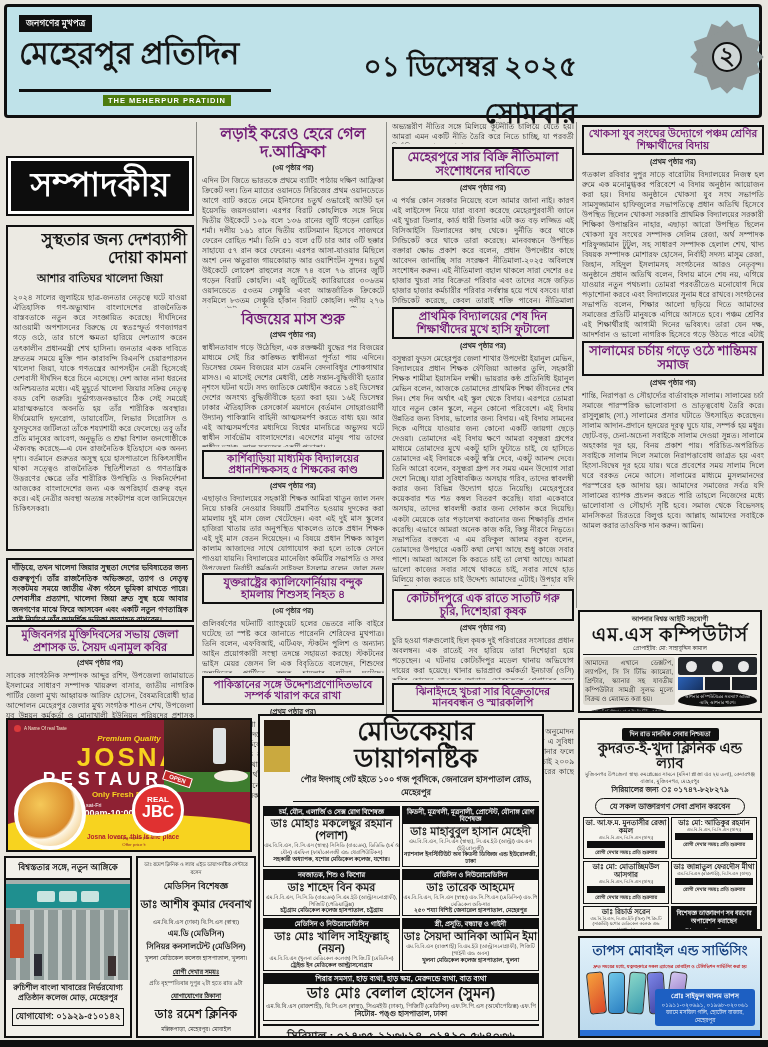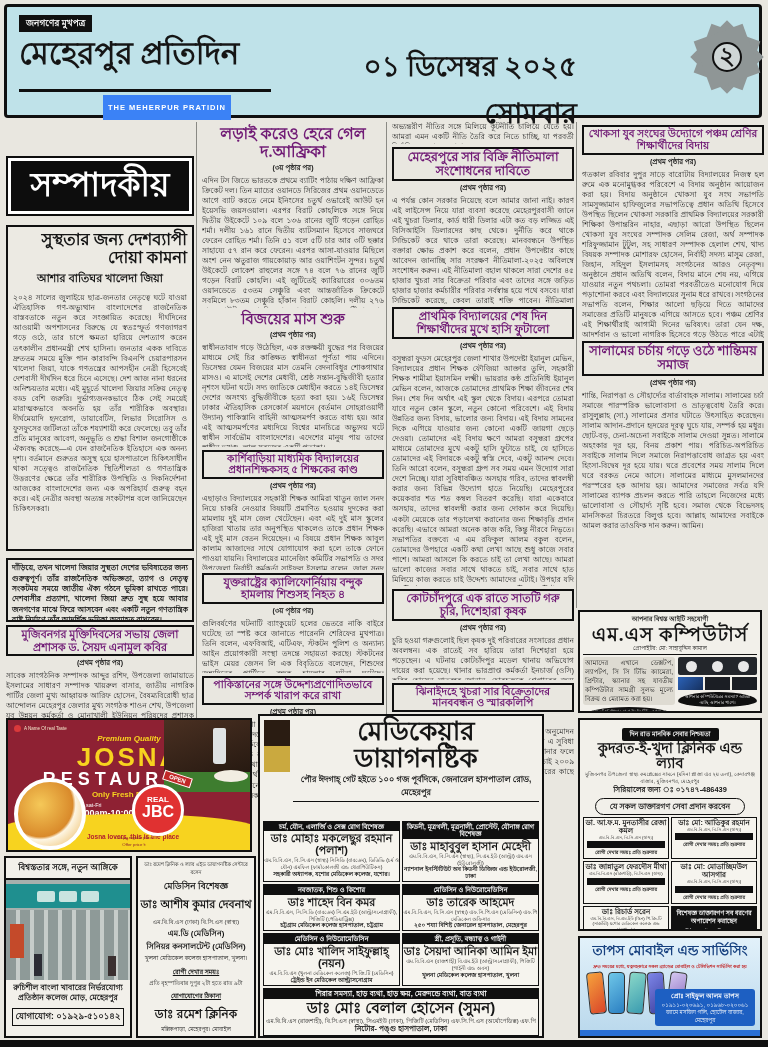--- a/index.html
+++ b/index.html
@@ -5,21 +5,21 @@
   *{margin:0;padding:0;box-sizing:border-box}
   html,body{background:#9a9a94}
   body{font-family:"Liberation Sans",sans-serif;color:#151515}
   .page{position:relative;width:768px;height:1047px;margin:0 auto;background:#e9e7e0;overflow:hidden}
   .abs{position:absolute}
 
   
   .masthead{left:4px;top:4px;width:758px;height:114px;background:#bfe2e9;border:3px solid #101010;border-radius:4px}
   .mh-tag{position:absolute;left:12px;top:8px;background:#101010;color:#fff;font-size:9px;font-weight:bold;padding:1px 7px}
   .mh-title{position:absolute;left:12px;top:22px;width:252px;font-family:"Liberation Serif",serif;font-size:31px;font-weight:900;border-bottom:3px solid #101010;padding-bottom:8px}
-  .mh-sub{position:absolute;left:96px;top:88px;background:#3b82f6;color:#fff;font-size:7.5px;font-weight:bold;letter-spacing:1px;padding:8px 5px}
+  .mh-sub{position:absolute;left:96px;top:88px;background:#4d7c0f;color:#fff;font-size:7.5px;font-weight:bold;letter-spacing:1px;padding:1px 5px}
   .mh-date{position:absolute;left:290px;top:38px;width:280px;text-align:right;font-family:"Liberation Serif",serif;font-size:28px;font-weight:900}
   .star{position:absolute;left:688px;top:18px;width:64px;height:64px}
   .star i{position:absolute;inset:6px;background:#8f9696;display:block}
   .star i.r1{transform:rotate(45deg)}.star i.r2{transform:rotate(20deg)}.star i.r3{transform:rotate(70deg)}
   .star b{position:absolute;inset:17px;background:#cfd6d6;border-radius:50%;border:2px solid #101010;
           display:flex;align-items:center;justify-content:center;font-size:24px;font-weight:900}
 
   
   .col{position:absolute;top:122px}
   .col2,.col3,.col4{border-left:1px solid #8a8a84;padding-left:5px}
@@ -84,21 +84,21 @@
   .ram .u{font-size:6.2px;font-weight:bold;text-decoration:underline;margin-top:3px}
   .ram .t7{font-size:5.8px}
   .ram .t8{font-size:12px;font-weight:700;margin-top:3px}
   .ram .t9{font-size:5.6px}
 
   
   .med{padding:2px 3px}
   .md-photo{position:absolute;left:4px;top:4px;width:26px;height:52px;background:linear-gradient(#2a1c12 0 50%,#caa93f 50% 100%)}
   .md-title{margin-left:30px;font-family:"Liberation Serif",serif;font-size:26px;font-weight:900;text-align:center;line-height:1.05}
   .md-addr{margin-left:30px;font-size:8.2px;font-weight:900;text-align:center;border-bottom:1.5px solid #101010;padding-bottom:2px}
-  .md-grid{display:grid;grid-template-columns:1fr 1fr;gap:2px;margin-top:19px}
+  .md-grid{display:grid;grid-template-columns:1fr 1fr;gap:2px;margin-top:4px}
   .md-cell{border:1.5px solid #101010;text-align:center;background:#f6f4ee}
   .md-cell .sp{background:#101010;color:#fff;font-size:6.6px;font-weight:bold;padding:1px 0;line-height:1.15}
   .md-cell .nm{font-size:11px;font-weight:900;line-height:1.1;margin:1px 0}
   .md-cell .dg{font-size:5.2px;line-height:1.3}
   .md-cell .pl{font-size:5.8px;font-weight:bold;line-height:1.2;padding-bottom:1px}
   .md-wide{grid-column:1/3}
   .md-wide .sp{font-size:7.4px}
   .md-wide .nm{font-size:15px}
   .md-wide .dg{font-size:5.8px}
   .md-wide .pl{font-size:7.4px}
@@ -275,44 +275,44 @@
         <div class="ms-bub">আপনার কম্পিউটারের সমস্যা? আমরা আছি আপনার পাশে।</div>
       </div>
     </div>
 
   </div>
 
   <div class="abs ad kud" style="left:578px;top:718px;width:184px;height:213px">
     <div class="sl">দিন রাত মানবিক সেবার নিশ্চয়তা</div>
     <div class="tt">কুদরত-ই-খুদা ক্লিনিক এন্ড ল্যাব</div>
     <div class="ad2">মুজিবনগর উপজেলা স্বাস্থ্য কমপ্লেক্সের সামনে (মদিনা প্লাজা এর ২য় তলা), কেদারগঞ্জ বাজার, মুজিবনগর, মেহেরপুর</div>
-    <div class="sr">সিরিয়ালের জন্য ঃ ০১৭৪৭-486439</div>
+    <div class="sr">সিরিয়ালের জন্য ঃ ০১৭৪৭-৮২৮২৭৯</div>
     <div class="pill">যে সকল ডাক্তারগণ সেবা প্রদান করবেন</div>
     <div class="kud-grid">
       <div class="kud-cell">
         <div class="nm">ডা. আ.ফ.ম. মুনতাসীর রেজা কমল</div>
         <div class="dg">এম.বি.বি.এস, বি.সি.এস (স্বাস্থ্য)</div>
         <div class="bar"></div>
         <div class="tm">রোগী দেখার সময়ঃ প্রতি শুক্রবার</div>
       </div>
       <div class="kud-cell">
         <div class="nm">ডাঃ মো: আতিকুর রহমান</div>
         <div class="dg">এম.বি.বি.এস, বি.সি.এস (স্বাস্থ্য)</div>
         <div class="bar"></div>
         <div class="tm">রোগী দেখার সময়ঃ প্রতি শুক্রবার</div>
       </div>
       <div class="kud-cell">
+        <div class="nm">ডাঃ মো: মোতাচ্ছিমউল আসগার</div>
+        <div class="dg">এম.বি.বি.এস, বি.সি.এস (স্বাস্থ্য)</div>
+        <div class="bar"></div>
+        <div class="tm">রোগী দেখার সময়ঃ প্রতি শুক্রবার</div>
+      </div>
+      <div class="kud-cell">
         <div class="nm">ডাঃ জান্নাতুল ফেরদৌস মীথা</div>
         <div class="dg">এম.বি.বি.এস (রাজশাহী), বি.সি.এস (স্বাস্থ্য)</div>
-        <div class="bar"></div>
-        <div class="tm">রোগী দেখার সময়ঃ প্রতি শুক্রবার</div>
-      </div>
-      <div class="kud-cell">
-        <div class="nm">ডাঃ মো: মোতাচ্ছিমউল আসগার</div>
-        <div class="dg">এম.বি.বি.এস, বি.সি.এস (স্বাস্থ্য)</div>
         <div class="bar"></div>
         <div class="tm">রোগী দেখার সময়ঃ প্রতি শুক্রবার</div>
       </div>
       <div class="kud-cell">
         <div class="nm">ডাঃ রিচার্ড সরেন</div>
         <div class="dg">এম.বি.বি.এস, বি.এম.ইউ (স্কিন) পি.জি.টি (সার্জারী) যশোর মেডিকেল কলেজ এন্ড হাসপাতাল</div>
 
       </div>
       <div class="kud-ops">
         <div class="a">বিশেষজ্ঞ ডাক্তারগণ সব ধরণের অপারেশন করাছেন</div>

